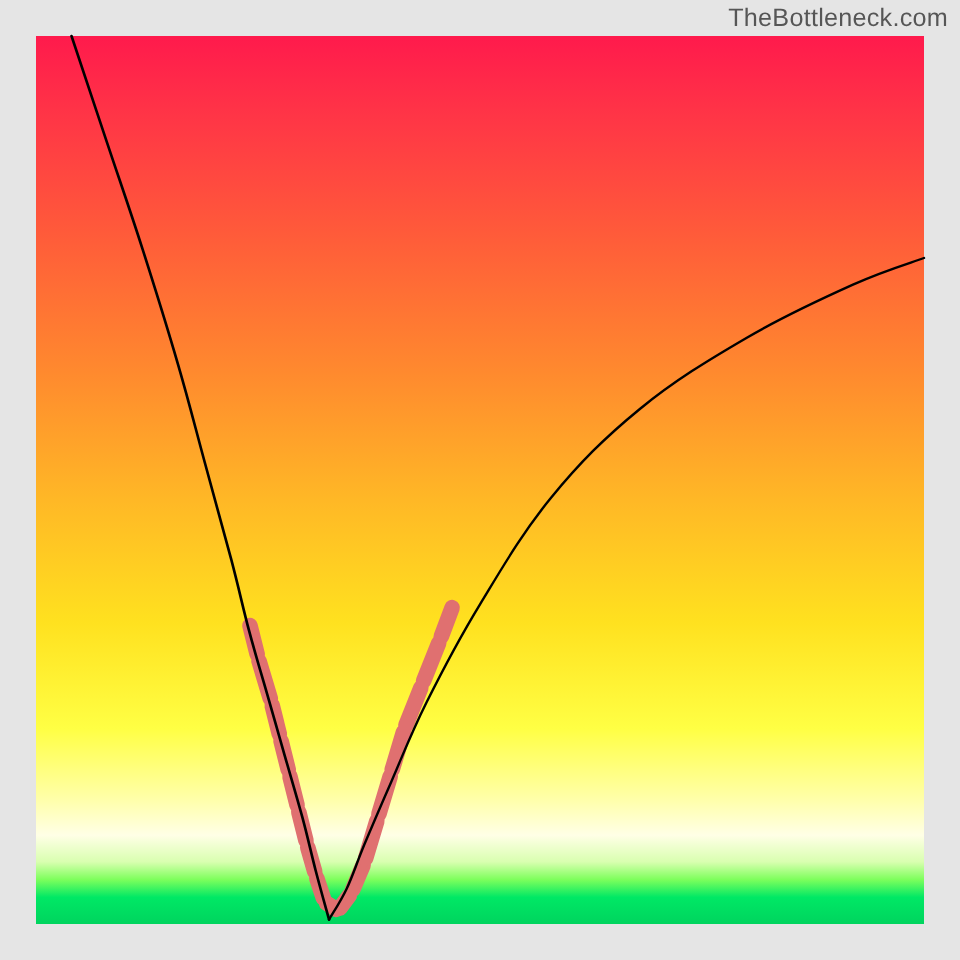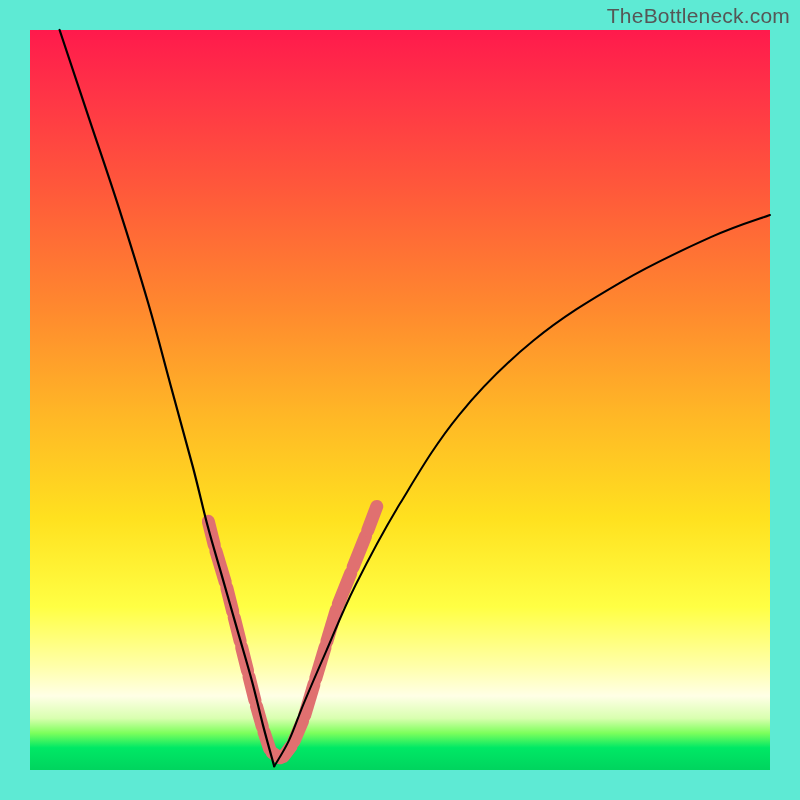--- a/index.html
+++ b/index.html
@@ -10,21 +10,21 @@
     background: #000;
     overflow: hidden;
     font-family: Arial, Helvetica, sans-serif;
   }
   .frame {
     position: absolute;
     top: 0;
     left: 0;
     width: 800px;
     height: 800px;
-    background: #5eead4;
+    background: #e5e5e5;
   }
   .plot-area {
     position: absolute;
     top: 30px;
     left: 30px;
     width: 740px;
     height: 740px;
     
     background: linear-gradient(
       to bottom,

